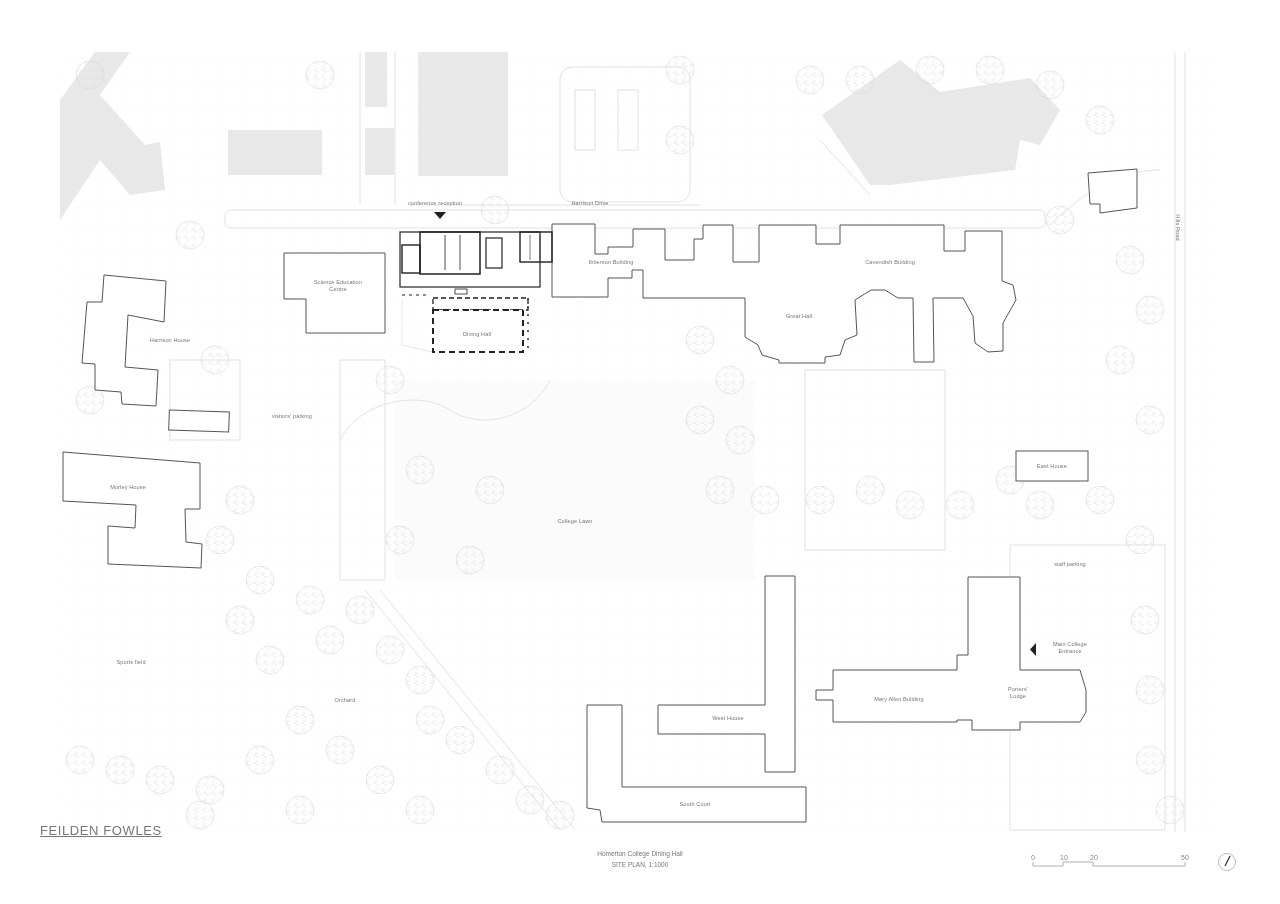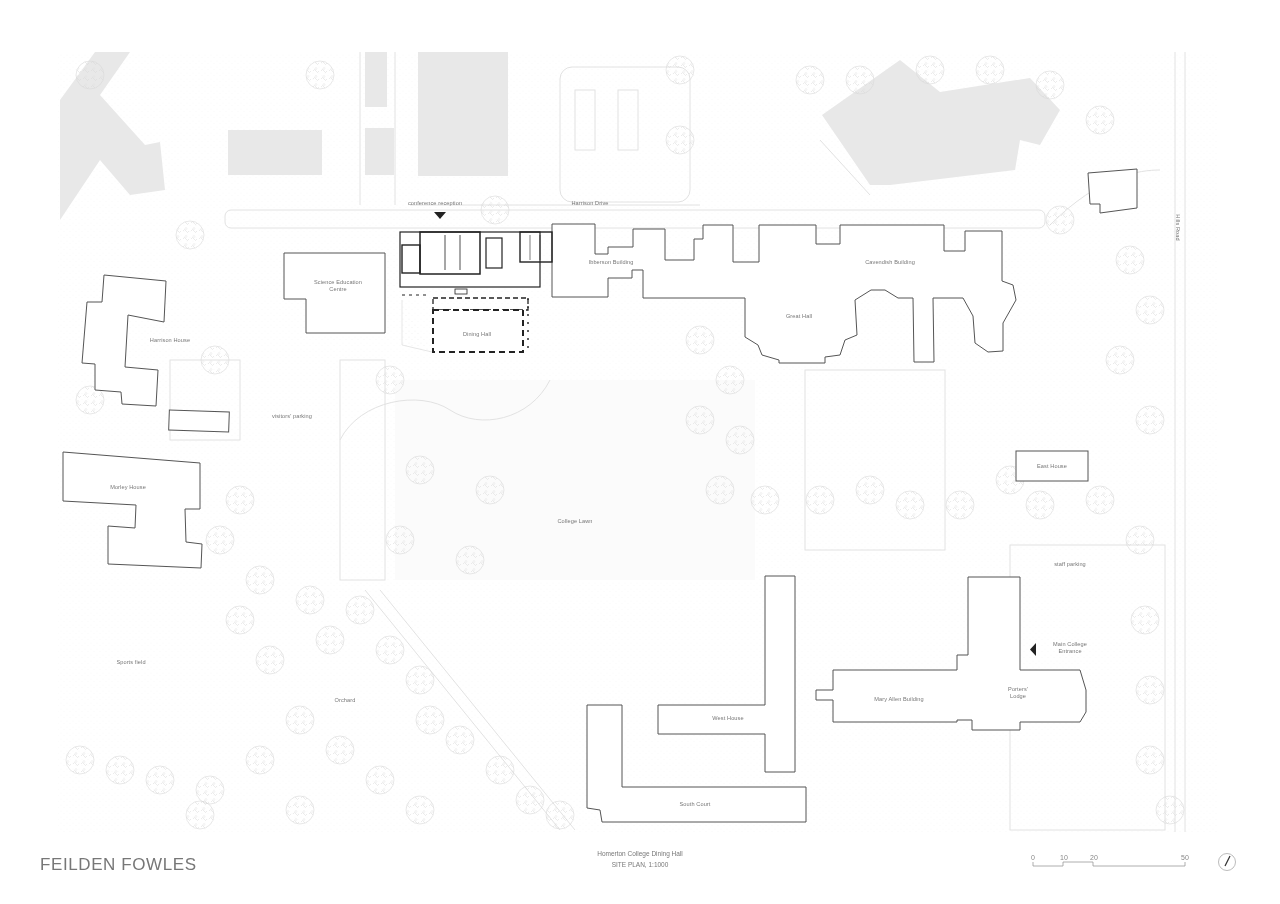--- a/index.html
+++ b/index.html
@@ -2,22 +2,22 @@
 <html><head>
 <meta charset="utf-8">
 <style>
   html, body { margin: 0; padding: 0; background: #ffffff; }
   body { width: 1280px; height: 904px; position: relative; overflow: hidden;
          font-family: "Liberation Sans", sans-serif; color: #555; }
   .sheet { position: absolute; left: 0; top: 0; width: 1280px; height: 904px; }
   .lbl { position: absolute; font-size: 5.6px; color: #777; white-space: nowrap; letter-spacing: 0.1px;
          font-family: "Liberation Sans", sans-serif; transform: translateX(-50%); text-align: center; line-height: 7px; }
   .vert { transform: rotate(90deg); transform-origin: center; }
-  .footer-logo { position: absolute; left: 40px; top: 855px; font-size: 17px; letter-spacing: 0.6px;
-                 color: #777; font-family: "Liberation Sans", sans-serif; font-weight: normal; }
+  .footer-logo { position: absolute; left: 40px; top: 823px; font-size: 13px; letter-spacing: 0.6px;
+                 color: #777; font-family: "Liberation Sans", sans-serif; font-weight: normal; text-decoration: underline; }
   .footer-title { position: absolute; left: 640px; top: 848px; transform: translateX(-50%);
                   text-align: center; font-size: 6.5px; color: #777; line-height: 11px; }
   .scale-lbl { position: absolute; top: 854px; font-size: 7px; color: #888; transform: translateX(-50%); }
 </style>
 </head>
 <body>
 
 <div class="sheet">
 
   <svg width="1280" height="904" viewBox="0 0 1280 904" style="position:absolute;left:0;top:0">

